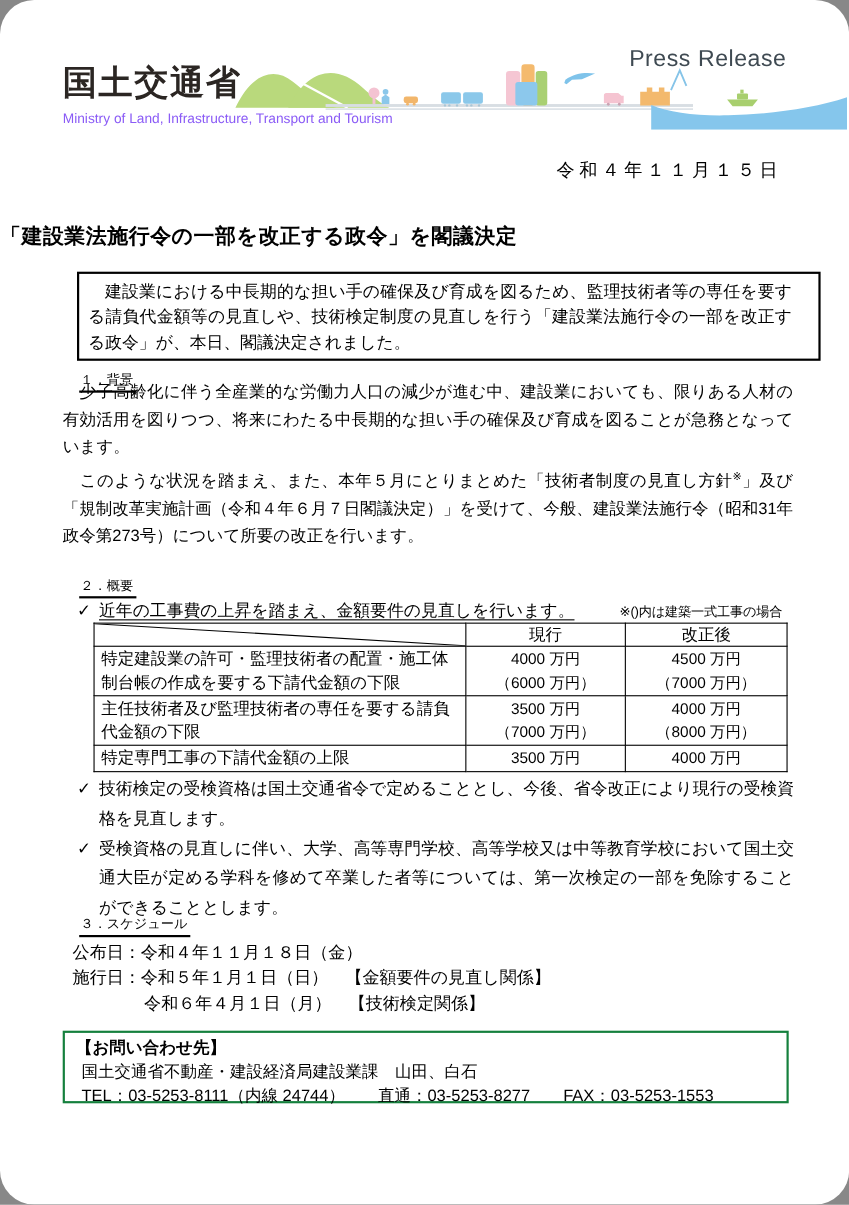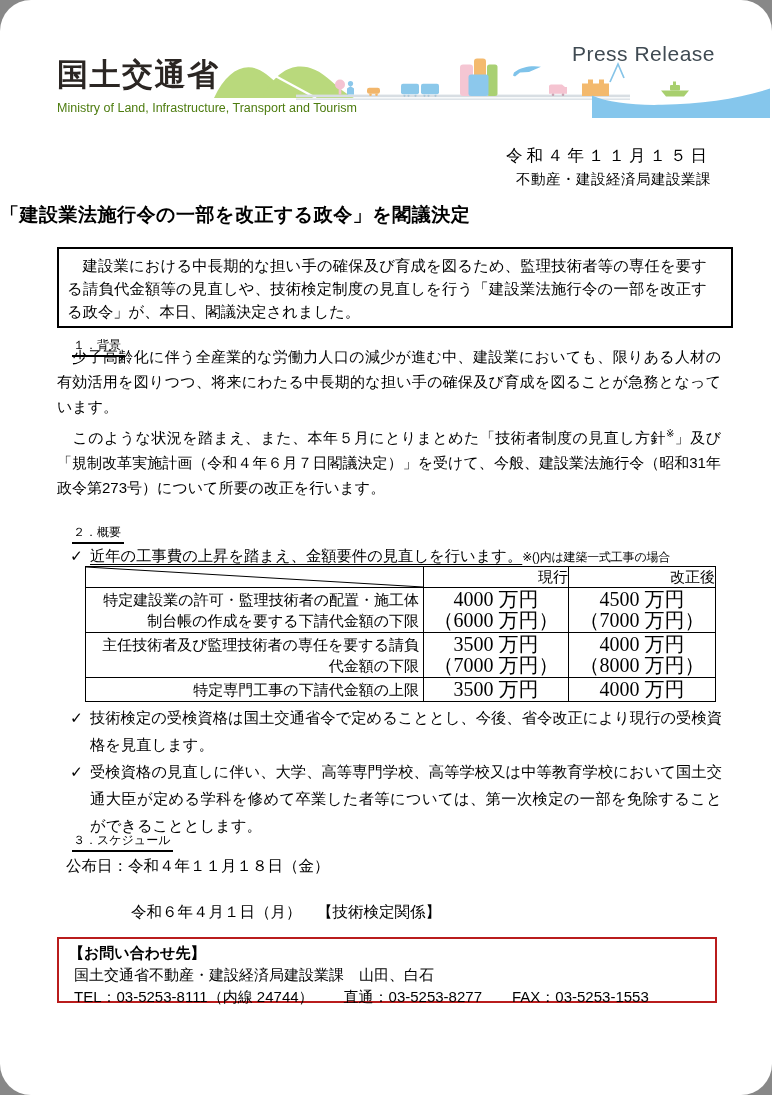--- a/index.html
+++ b/index.html
@@ -15,35 +15,35 @@
   .press-release {
     position:absolute; top:42px; right:57px;
     font-size:21px; color:#3f4a52; letter-spacing:0.5px;
   }
   .logo-ja {
     position:absolute; top:54px; left:57px;
     font-size:31px; font-weight:bold; color:#2b2623; letter-spacing:1.5px;
   }
   .logo-en {
     position:absolute; top:101px; left:57px;
-    font-size:12.5px; color:#4d7c0f;
+    font-size:12.5px; color:#8b5cf6;
   }
   .illustration { position:absolute; top:56px; left:210px; width:560px; height:62px; }
   
   .date-block { position:absolute; top:143px; right:61px; text-align:right; line-height:24px; }
   .date-line { font-size:16.5px; letter-spacing:4px; }
   .dept-line { font-size:14.5px; letter-spacing:0.5px; }
   
   .doc-title {
     position:absolute; top:202px; left:0; width:772px;
     text-align:left; font-size:19px; font-weight:bold; letter-spacing:0.5px;
   }
   
   .summary-box {
-    position:absolute; top:247px; left:57px; width:676px; height:81px;
+    position:absolute; top:247px; left:70px; width:676px; height:81px;
     border:2px solid #000; padding:5px 24px 0 8px;
     font-size:15.3px; line-height:23px; text-align:justify;
   }
   
   .sec-heading {
     position:absolute; left:72px;
     font-size:12px; font-weight:normal;
   }
   .sec-heading span { display:inline-block; border-bottom:2px solid #000; padding:0 3px 1px 1px; }
   .body-para {
@@ -55,44 +55,44 @@
     position:absolute; right:60px;
     font-size:13px; color:#000;
   }
   .bullet-row {
     position:absolute; left:70px; width:652px;
     font-size:15.3px; line-height:27px;
     padding-left:20px; text-indent:-20px; text-align:justify;
   }
   .bullet-row .check { display:inline-block; width:20px; text-indent:0; }
   .u-line { text-decoration:underline; text-underline-offset:3px;margin-top:33px; }
-  .small-note { font-size:12px; letter-spacing:-0.2px; }
+  .small-note { font-size:12px; letter-spacing:-0.2px;margin-left:41px; }
   
   .rev-table {
     position:absolute; top:566px; left:85px; width:630px;
     border-collapse:collapse; table-layout:fixed;
     font-size:15px;
   }
   .rev-table col.c1 { width:338px; }
   .rev-table col.c2 { width:145px; }
   .rev-table col.c3 { width:147px; }
   .rev-table th, .rev-table td { border:1.5px solid #000; font-weight:normal; }
-  .rev-table thead th { height:21px; text-align:right; font-size:15px; padding:0; }
-  .rev-table td.lbl { padding:1px 4px 1px 6px; line-height:21px; text-align:right; }
-  .rev-table td.val { text-align:center; line-height:21px; padding:1px 0; font-size:20px;font-family:Liberation Serif, serif; }
+  .rev-table thead th { height:21px; text-align:center; font-size:15px; padding:0; }
+  .rev-table td.lbl { padding:1px 4px 1px 6px; line-height:21px; text-align:left; }
+  .rev-table td.val { text-align:center; line-height:21px; padding:1px 0; font-size:14px; }
   .rev-table tr.r1 td, .rev-table tr.r2 td { height:45px; }
   .rev-table tr.r3 td { height:23px; }
   .diag-cell { position:relative; }
   .diag-cell svg { position:absolute; top:0; left:0; width:100%; height:100%; display:block; }
   
   .schedule-line { position:absolute; left:66px; font-size:15.5px; }
   
   .contact-box {
     position:absolute; top:937px; left:57px; width:660px; height:66px;
-    border:2px solid #b91c1c; padding:3px 10px 0 10px;
+    border:2px solid #15803d; padding:3px 10px 0 10px;
     font-size:15px; line-height:22px;
   }
   .contact-box .c-head { font-weight:bold; }
   .contact-box .c-line { padding-left:5px; }
 </style>
 </head>
 <body>
 
 <div class="page">
 
@@ -158,21 +158,20 @@
     </g>
     <g>
       <path d="M451,34.5 L479,34.5 L474,40.5 L456,40.5 Z" fill="#a8cf6e"></path>
       <rect x="460" y="29" width="10" height="5.5" rx="1" fill="#a8cf6e"></rect>
       <rect x="463" y="25.5" width="3" height="3.5" fill="#a8cf6e"></rect>
     </g>
   </svg>
 
   <div class="date-block">
     <div class="date-line">令和４年１１月１５日</div>
-    <div class="dept-line">不動産・建設経済局建設業課</div>
   </div>
 
   <h1 class="doc-title">「建設業法施行令の一部を改正する政令」を閣議決定</h1>
 
   <div class="summary-box">
     <p>　建設業における中長期的な担い手の確保及び育成を図るため、監理技術者等の専任を要する請負代金額等の見直しや、技術検定制度の見直しを行う「建設業法施行令の一部を改正する政令」が、本日、閣議決定されました。</p>
   </div>
 
   <h2 class="sec-heading" style="top:337px;">
     <span>１．背景</span>
@@ -239,20 +238,21 @@
     <span class="check">✓</span><span>技術検定の受検資格は国土交通省令で定めることとし、今後、省令改正により現行の受検資格を見直します。</span>
   </div>
   <div class="bullet-row" style="top:758px;">
     <span class="check">✓</span><span>受検資格の見直しに伴い、大学、高等専門学校、高等学校又は中等教育学校において国土交通大臣が定める学科を修めて卒業した者等については、第一次検定の一部を免除することができることとします。</span>
   </div>
 
   <h2 class="sec-heading" style="top:832px;">
     <span>３．スケジュール</span>
   </h2>
   <div class="schedule-line" style="top:856px;">公布日：令和４年１１月１８日（金）</div>
+  <div class="schedule-line" style="top:879px;">施行日：令和５年１月１日（日）　【金額要件の見直し関係】</div>
   <div class="schedule-line" style="top:902px; left:131px;">令和６年４月１日（月）　【技術検定関係】</div>
 
   <div class="contact-box">
     <div class="c-head">【お問い合わせ先】</div>
     <div class="c-line">国土交通省不動産・建設経済局建設業課　山田、白石</div>
     <div class="c-line">TEL：03-5253-8111（内線 24744）　　直通：03-5253-8277　　FAX：03-5253-1553</div>
   </div>
 
 </div>
 

